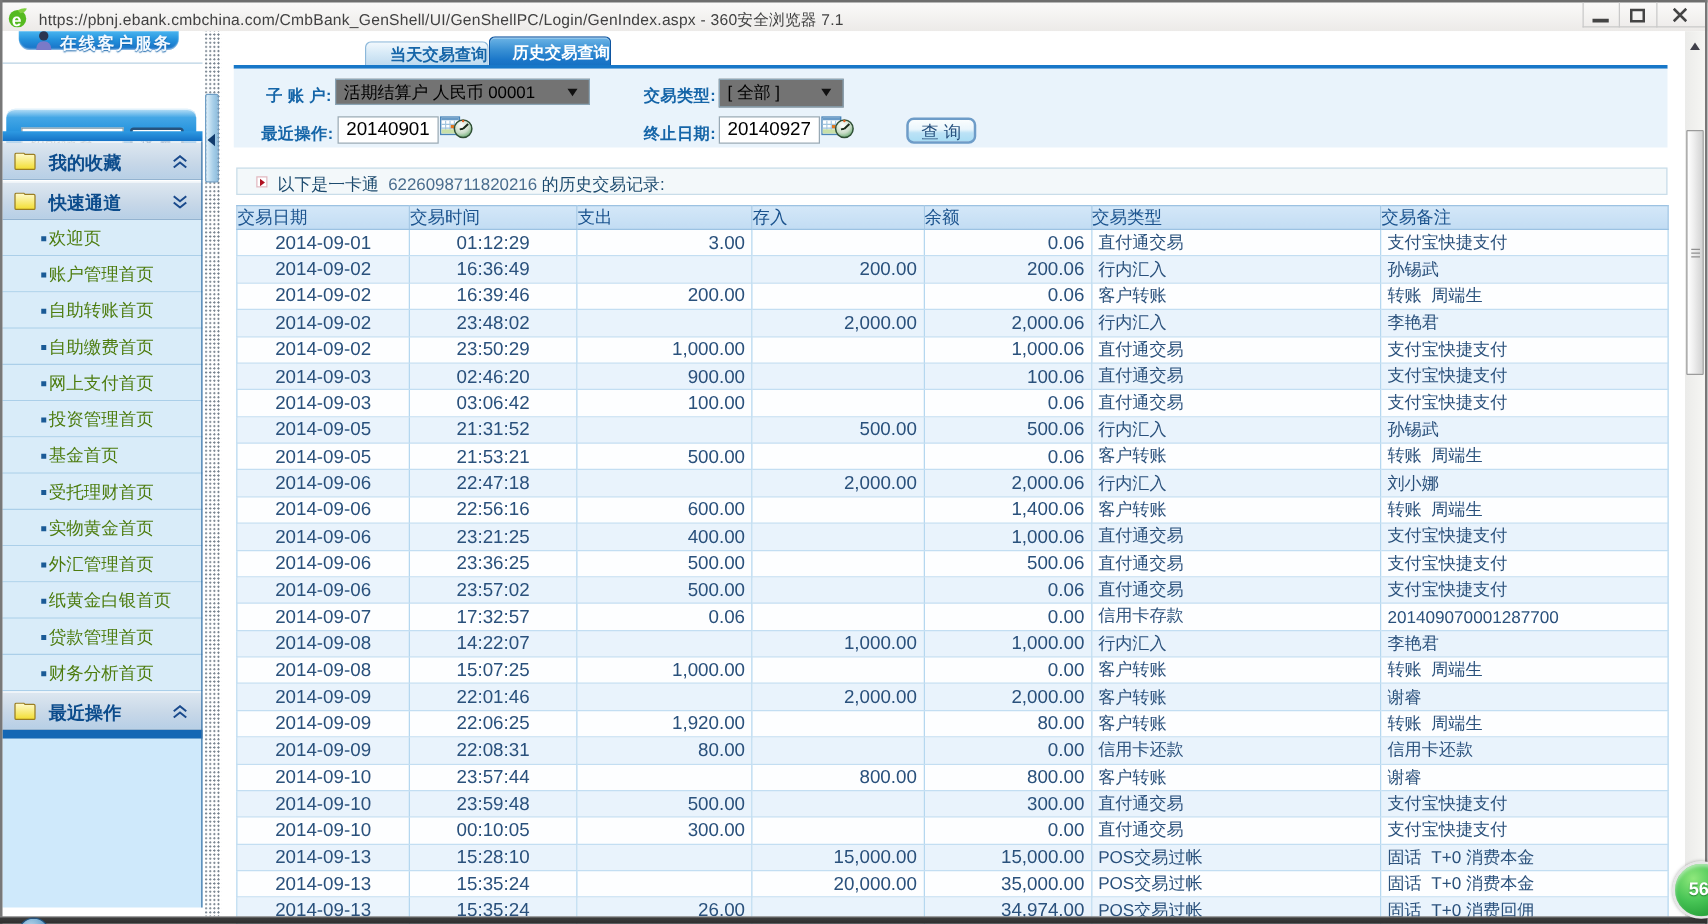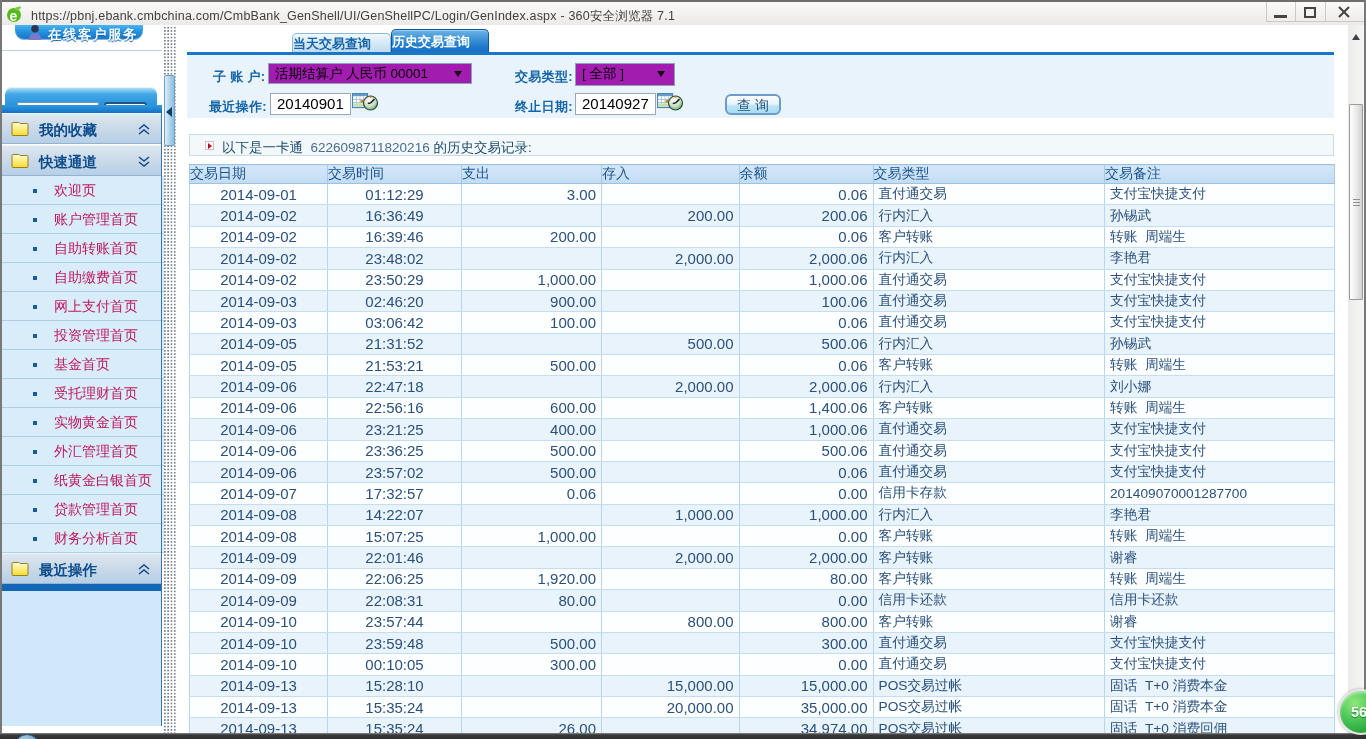--- a/index.html
+++ b/index.html
@@ -29,43 +29,43 @@
 #sbtn{position:absolute;left:99px;top:15px;width:43px;height:22px;border:2px solid #27537d;border-radius:3px;
 background:linear-gradient(#ffffff,#e8f1f7 50%,#d4e5f0);color:#123f78;font-size:10px;font-weight:bold;
 text-align:center;line-height:18px;letter-spacing:1px}
 #bluestrip{position:absolute;left:0;top:80px;width:160px;height:7.5px;background:linear-gradient(#2e9ae2,#1472c6)}
 .mhead{position:absolute;left:0;width:160px;height:31px;
 background:linear-gradient(#dde7f0,#c8d8e8 55%,#b7cfe6);border-bottom:1px solid #93b3d0;border-top:1px solid #f0f6fa}
 .mhead .txt{position:absolute;left:37px;top:7px;font-size:14.5px;font-weight:bold;color:#0c4c8c}
 .mhead svg.fold{position:absolute;left:9px;top:8px}
 .mhead svg.arr{position:absolute;left:136px;top:10px}
 #menu{position:absolute;left:0;top:150.5px;width:160px}
-.mi{position:relative;width:188px;height:29px;background:#d9ecf9;border-bottom:1px solid #abcfe9;
-font-size:14px;color:#be185d;line-height:28px;padding-left:52px;white-space:nowrap}
+.mi{position:relative;width:160px;height:29px;background:#d9ecf9;border-bottom:1px solid #abcfe9;
+font-size:14px;color:#4d7c0f;line-height:28px;padding-left:37px;white-space:nowrap}
 .bl{position:absolute;left:31px;top:13px;width:4px;height:4px;background:#1a5a96}
 #darkbar{position:absolute;left:0;top:558.5px;width:160px;height:7px;background:#1467b4}
 #sblight{position:absolute;left:0;top:565.5px;width:160px;height:135px;background:#cfe9fb}
 
 #splitter{position:absolute;left:163.5px;top:25px;width:13px;height:708px;background:#fff;
 background-image:radial-gradient(circle,#76828e 0.8px,transparent 0.95px);background-size:3.3px 3.3px;background-position:2.5px 1px}
 #handle{position:absolute;left:0px;top:50px;width:11px;height:71px;border:1px solid #6f9fc6;border-radius:2px;
 background:linear-gradient(90deg,#dff0fa,#a8cfe9 60%,#8fbede)}
 #handle .ar{position:absolute;left:1px;top:31px;width:0;height:0;border-top:5px solid transparent;border-bottom:5px solid transparent;border-right:6px solid #123c6e}
 
 #content{position:absolute;left:177px;top:25px;width:1171px;height:708px;background:#fff}
-.tab{position:absolute;font-size:13px;font-weight:bold;text-align:left}
+.tab{position:absolute;font-size:13px;font-weight:bold;text-align:right}
 #tab1{left:115px;top:7.5px;width:99px;height:20px;border:1px solid #8cb8da;border-bottom:none;border-radius:5px 5px 0 0;
 background:linear-gradient(#f2f8fd,#d7eaf7 45%,#bdd9ee);color:#1565a8;line-height:20px}
 #tab2{left:214px;top:4px;width:98px;height:23px;border:1px solid #0f55a0;border-bottom:none;border-radius:5px 5px 0 0;
 background:linear-gradient(#6cb4e6,#3990d4 45%,#1c78ca 80%,#1771c3);color:#fff;line-height:23px;
 box-shadow:inset 0 1px 0 rgba(255,255,255,.35)}
 #tabline{position:absolute;left:10px;top:27px;width:1147px;height:3px;background:#1777c8}
 #formpanel{position:absolute;left:10px;top:30px;width:1147px;height:62.5px;background:#e9f3fb}
 .flabel{position:absolute;font-size:13px;font-weight:bold;color:#1565a8;white-space:nowrap;letter-spacing:0.3px}
-.fselect{position:absolute;background:#a21caf;border:1px solid #8aa4b5;font-size:13.5px;color:#000;white-space:nowrap}
+.fselect{position:absolute;background:#737373;border:1px solid #8aa4b5;font-size:13.5px;color:#000;white-space:nowrap}
 .fselect .sa{position:absolute;width:0;height:0;border-left:4.5px solid transparent;border-right:4.5px solid transparent;border-top:6px solid #111}
 .finput{position:absolute;background:#fff;border:1px solid #98a9b5;font-size:15px;color:#000}
 #qbtn{position:absolute;left:538px;top:38.5px;width:56px;height:21.5px;border:2px solid #6d9cc8;border-radius:6px;
 background:linear-gradient(#fafdfe,#e9f5fc 45%,#bce2f6 60%,#a9ddf4);color:#27517e;font-size:14px;
 text-align:center;line-height:18px}
 #infobar{position:absolute;left:12px;top:109px;width:1145px;height:22px;background:#f3f8fa;border:1px solid #c9dde9}
 #infobar .ric{position:absolute;left:15px;top:6px;width:9px;height:9px;background:#fff;border:1px solid #e0b8c0}
 #infobar .ric i{position:absolute;left:2px;top:1.2px;width:0;height:0;border-top:3.2px solid transparent;border-bottom:3.2px solid transparent;border-left:4.5px solid #b01020}
 #infobar .itx{position:absolute;left:32px;top:3.5px;font-size:13.5px;color:#1c4a6e;white-space:nowrap}
 

